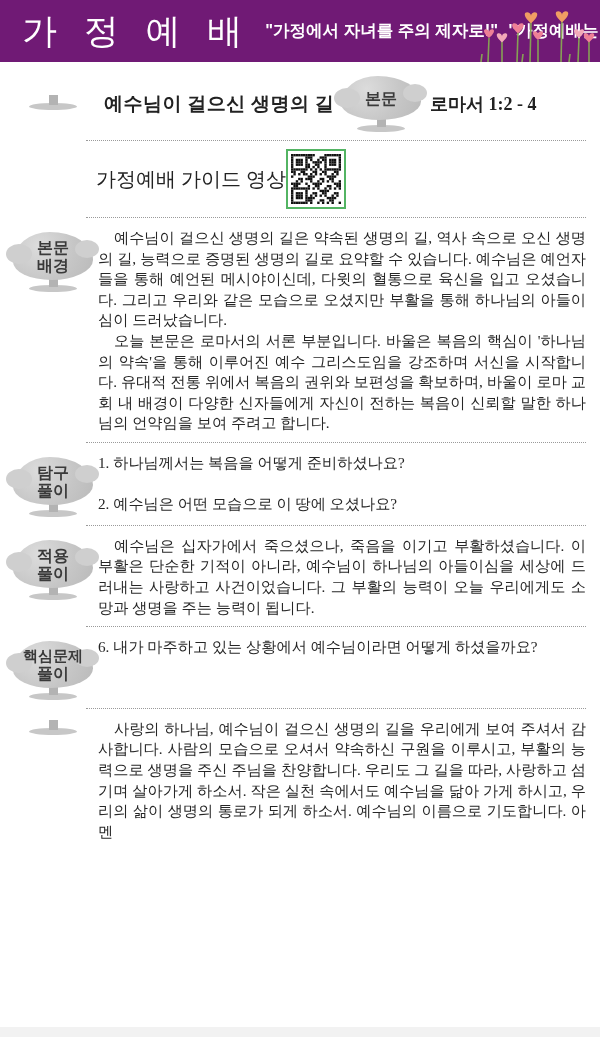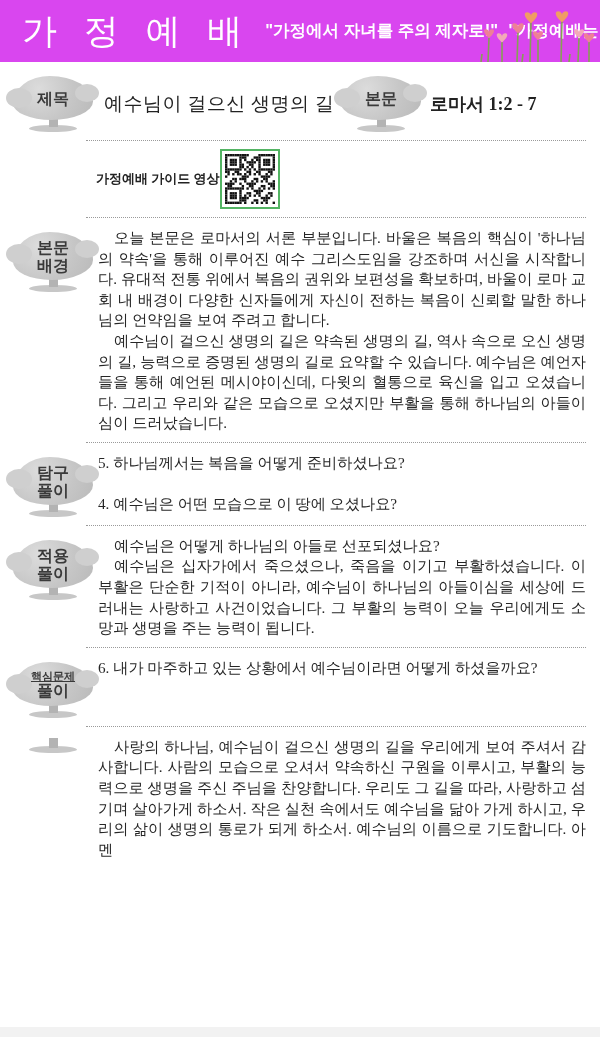--- a/index.html
+++ b/index.html
@@ -3,21 +3,21 @@
 <meta charset="utf-8">
 <style>
   html,body{margin:0;padding:0;}
   body{
     width:600px;height:1037px;overflow:hidden;background:#ffffff;
     font-family:"Liberation Serif","DejaVu Serif",serif;
     color:#2b2b2b;position:relative;
   }
   
   .header{
-    height:62px;background:#d946ef;position:relative;
+    height:62px;background:#701a75;position:relative;
     display:flex;align-items:center;padding-left:22px;box-sizing:border-box;
   }
   .header-title{
     color:#ffffff;font-size:35px;letter-spacing:9px;font-weight:500;
     white-space:nowrap;line-height:1;
   }
   .header-slogans{
     color:#ffffff;font-size:16.5px;font-weight:bold;margin-left:14px;
     font-family:"Liberation Sans","DejaVu Sans",sans-serif;white-space:nowrap;
   }
@@ -39,35 +39,35 @@
   }
   .foliage::before,.foliage::after{
     content:"";position:absolute;background:#cfcfcf;border-radius:50%;z-index:-1;
   }
   .foliage::before{width:26px;height:20px;left:-7px;top:12px;}
   .foliage::after{width:24px;height:18px;right:-6px;top:8px;}
   .foliage .ln{
     font-weight:bold;color:#3a3a3a;font-size:16px;line-height:1.12;
     font-family:"Liberation Sans","DejaVu Sans",sans-serif;white-space:nowrap;
   }
-  .foliage .ln.small{font-size:11px;text-decoration:underline;}
+  .foliage .ln.small{font-size:15px;}
   .trunk{width:9px;height:10px;background:#b3b3b3;margin:-3px auto 0;position:relative;z-index:0;}
   .ground{width:48px;height:7px;background:#c7c7c7;border-radius:50%;margin:-2px auto 0;}
   
   .meta-row{display:flex;align-items:center;padding:0 10px 0 12px;}
   .meta-title-text{
-    font-size:19px;font-weight:400;color:#222;flex:1 1 auto;padding-left:10px;
+    font-size:19px;font-weight:700;color:#222;flex:1 1 auto;padding-left:10px;
     letter-spacing:.5px;
   }
   .meta-passage-text{
     font-size:18px;font-weight:600;color:#222;width:160px;padding-left:8px;
   }
   
   .video-row{display:flex;align-items:center;padding-left:96px;margin:4px 0 2px;}
-  .video-label{font-size:13px;font-weight:700;color:#222;}
+  .video-label{font-size:20px;font-weight:400;color:#222;}
   .qr-box{
     border:2px solid #53b463;background:#ffffff;padding:3px;line-height:0;
   }
   
   .section{display:flex;align-items:flex-start;padding:2px 14px 0 12px;}
   .section .stamp{margin-top:4px;}
   .section .content{
     flex:1 1 auto;padding-left:4px;
     font-size:15.2px;line-height:20.6px;text-align:justify;color:#262626;
   }
@@ -110,35 +110,32 @@
       <path transform="translate(103,27) scale(1.0)" fill="#f2a9b8" d="M0 3 C0 0,-5 -1,-5 2 C-5 5,0 9,0 9 C0 9,5 5,5 2 C5 -1,0 0,0 3 Z"></path>
       <path transform="translate(113,31) scale(1.05)" fill="#ee8096" d="M0 3 C0 0,-5 -1,-5 2 C-5 5,0 9,0 9 C0 9,5 5,5 2 C5 -1,0 0,0 3 Z"></path>
     </g>
   </svg>
 </div>
 
 <div class="page">
 
   <div class="meta-row">
     <div class="stamp">
-      <div class="foliage">
-        <span class="ln">제목</span>
-      </div>
       <div class="trunk"></div>
       <div class="ground"></div>
     </div>
     <div class="meta-title-text">예수님이 걸으신 생명의 길</div>
     <div class="stamp">
       <div class="foliage">
         <span class="ln">본문</span>
       </div>
       <div class="trunk"></div>
       <div class="ground"></div>
     </div>
-    <div class="meta-passage-text">로마서 1:2 - 7</div>
+    <div class="meta-passage-text">로마서 1:2 - 4</div>
   </div>
 
   <div class="divider"></div>
 
   <div class="video-row">
     <div class="video-label">가정예배 가이드 영상</div>
     <div class="qr-box">
       <svg id="qr-svg" width="50" height="50" viewBox="0 0 21 21" xmlns="http://www.w3.org/2000/svg">
           <g fill="#111">
             <rect x="0" y="0" width="1" height="1"></rect>
@@ -382,52 +379,51 @@
       <div class="section">
         <div class="stamp">
           <div class="foliage">
             <span class="ln">본문</span>
             <span class="ln">배경</span>
           </div>
           <div class="trunk"></div>
           <div class="ground"></div>
         </div>
         <div class="content">
+          <p class="indent">예수님이 걸으신 생명의 길은 약속된 생명의 길, 역사 속으로 오신 생명의 길, 능력으로 증명된 생명의 길로 요약할 수 있습니다. 예수님은 예언자들을 통해 예언된 메시야이신데, 다윗의 혈통으로 육신을 입고 오셨습니다. 그리고 우리와 같은 모습으로 오셨지만 부활을 통해 하나님의 아들이심이 드러났습니다.</p>
           <p class="indent">오늘 본문은 로마서의 서론 부분입니다. 바울은 복음의 핵심이 '하나님의 약속'을 통해 이루어진 예수 그리스도임을 강조하며 서신을 시작합니다. 유대적 전통 위에서 복음의 권위와 보편성을 확보하며, 바울이 로마 교회 내 배경이 다양한 신자들에게 자신이 전하는 복음이 신뢰할 말한 하나님의 언약임을 보여 주려고 합니다.</p>
-          <p class="indent">예수님이 걸으신 생명의 길은 약속된 생명의 길, 역사 속으로 오신 생명의 길, 능력으로 증명된 생명의 길로 요약할 수 있습니다. 예수님은 예언자들을 통해 예언된 메시야이신데, 다윗의 혈통으로 육신을 입고 오셨습니다. 그리고 우리와 같은 모습으로 오셨지만 부활을 통해 하나님의 아들이심이 드러났습니다.</p>
         </div>
       </div>
       <div class="divider"></div>
       <div class="section">
         <div class="stamp">
           <div class="foliage">
             <span class="ln">탐구</span>
             <span class="ln">풀이</span>
           </div>
           <div class="trunk"></div>
           <div class="ground"></div>
         </div>
         <div class="content">
-          <p class="">5. 하나님께서는 복음을 어떻게 준비하셨나요?</p>
+          <p class="">1. 하나님께서는 복음을 어떻게 준비하셨나요?</p>
           <div class="gap"></div>
-          <p class="">4. 예수님은 어떤 모습으로 이 땅에 오셨나요?</p>
+          <p class="">2. 예수님은 어떤 모습으로 이 땅에 오셨나요?</p>
         </div>
       </div>
       <div class="divider"></div>
       <div class="section">
         <div class="stamp">
           <div class="foliage">
             <span class="ln">적용</span>
             <span class="ln">풀이</span>
           </div>
           <div class="trunk"></div>
           <div class="ground"></div>
         </div>
         <div class="content">
-          <p class="indent">예수님은 어떻게 하나님의 아들로 선포되셨나요?</p>
           <p class="indent">예수님은 십자가에서 죽으셨으나, 죽음을 이기고 부활하셨습니다. 이 부활은 단순한 기적이 아니라, 예수님이 하나님의 아들이심을 세상에 드러내는 사랑하고 사건이었습니다. 그 부활의 능력이 오늘 우리에게도 소망과 생명을 주는 능력이 됩니다.</p>
         </div>
       </div>
       <div class="divider"></div>
       <div class="section">
         <div class="stamp">
           <div class="foliage">
             <span class="ln small">핵심문제</span>
             <span class="ln">풀이</span>
           </div>

